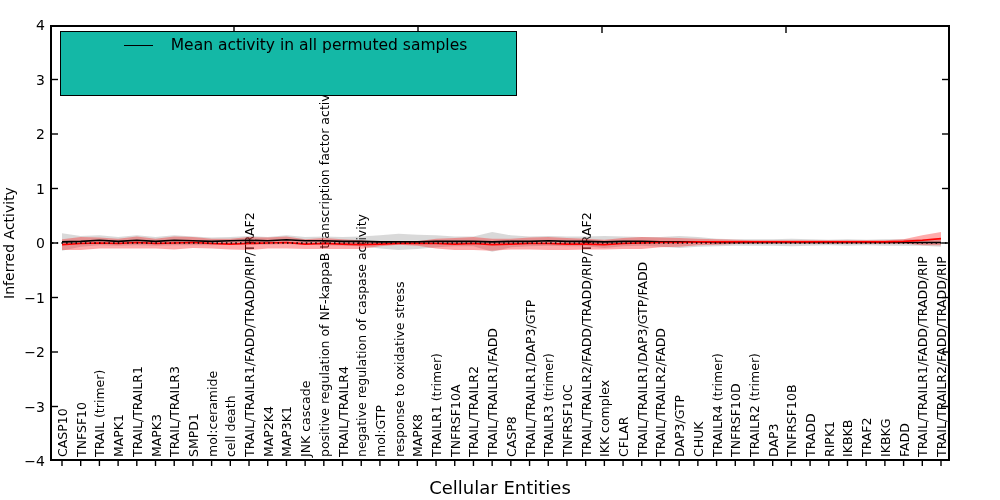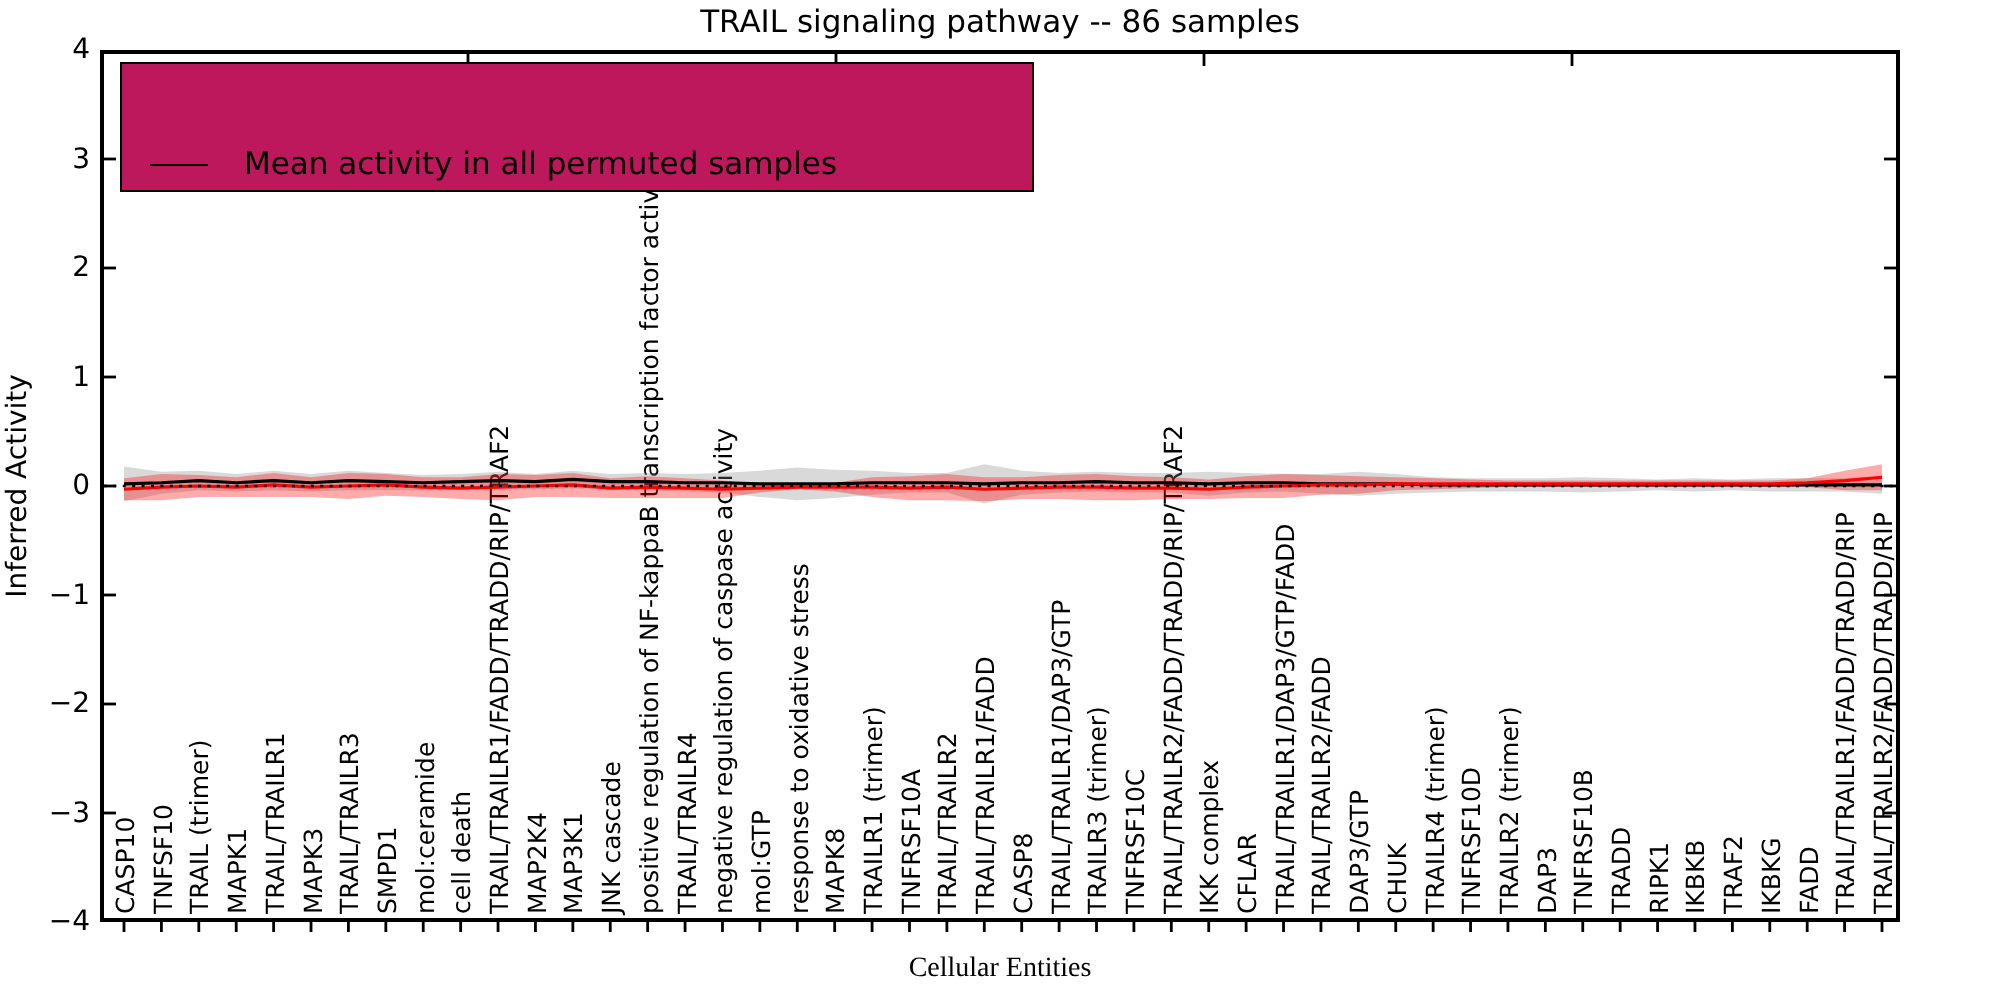--- a/index.html
+++ b/index.html
@@ -12,50 +12,49 @@
     position:absolute;left:500px;top:2px;transform:translateX(-50%);
     font-size:15.5px;white-space:nowrap;
   }
   .ylabel{
     position:absolute;left:9px;top:243px;
     transform:translate(-50%,-50%) rotate(-90deg);
     font-size:14px;white-space:nowrap;
   }
   .xlabel{
     position:absolute;left:500px;top:477px;transform:translateX(-50%);
-    font-size:14px;white-space:nowrap;font-family:Liberation Serif, serif;
+    font-size:18px;white-space:nowrap;
   }
   .ytick-label{
     position:absolute;left:5px;width:40px;text-align:right;
     font-size:14px;line-height:16px;
   }
   #cat-labels{
     position:absolute;left:0;top:30px;right:0;bottom:0;overflow:hidden;
     z-index:1;
   }
   .xcat{
     position:absolute;transform:rotate(-90deg);transform-origin:0 0;
     white-space:nowrap;font-size:12.5px;line-height:15px;
   }
   #plot-svg{position:absolute;left:50px;top:25px;z-index:2;}
   .legend{
     position:absolute;left:60px;top:31px;width:455px;height:63px;
-    background:#be185d;border:1.8px solid #000;z-index:5;
-    display:flex;flex-direction:column;justify-content:flex-end;gap:4px;
+    background:#14b8a6;border:1.8px solid #000;z-index:5;
+    display:flex;flex-direction:row;justify-content:center;gap:4px;
   }
   .legend-row{display:flex;align-items:center;height:26px;}
   .legend-line{display:inline-block;width:29px;height:0;border-top-style:solid;border-top-width:1.7px;margin-left:14px;margin-right:18px;flex:0 0 auto;}
   .legend-text{font-size:15.5px;white-space:nowrap;}
 </style>
 </head>
 <body>
 
 <div class="figure">
 
-  <div class="title">TRAIL signaling pathway -- 86 samples</div>
 
   <div class="ylabel">Inferred Activity</div>
 
   <div class="xlabel">Cellular Entities</div>
 
   <div id="ytick-labels">
       <div class="ytick-label" style="top: 17px;">4</div>
       <div class="ytick-label" style="top: 71.5px;">3</div>
       <div class="ytick-label" style="top: 126px;">2</div>
       <div class="ytick-label" style="top: 180.5px;">1</div>

